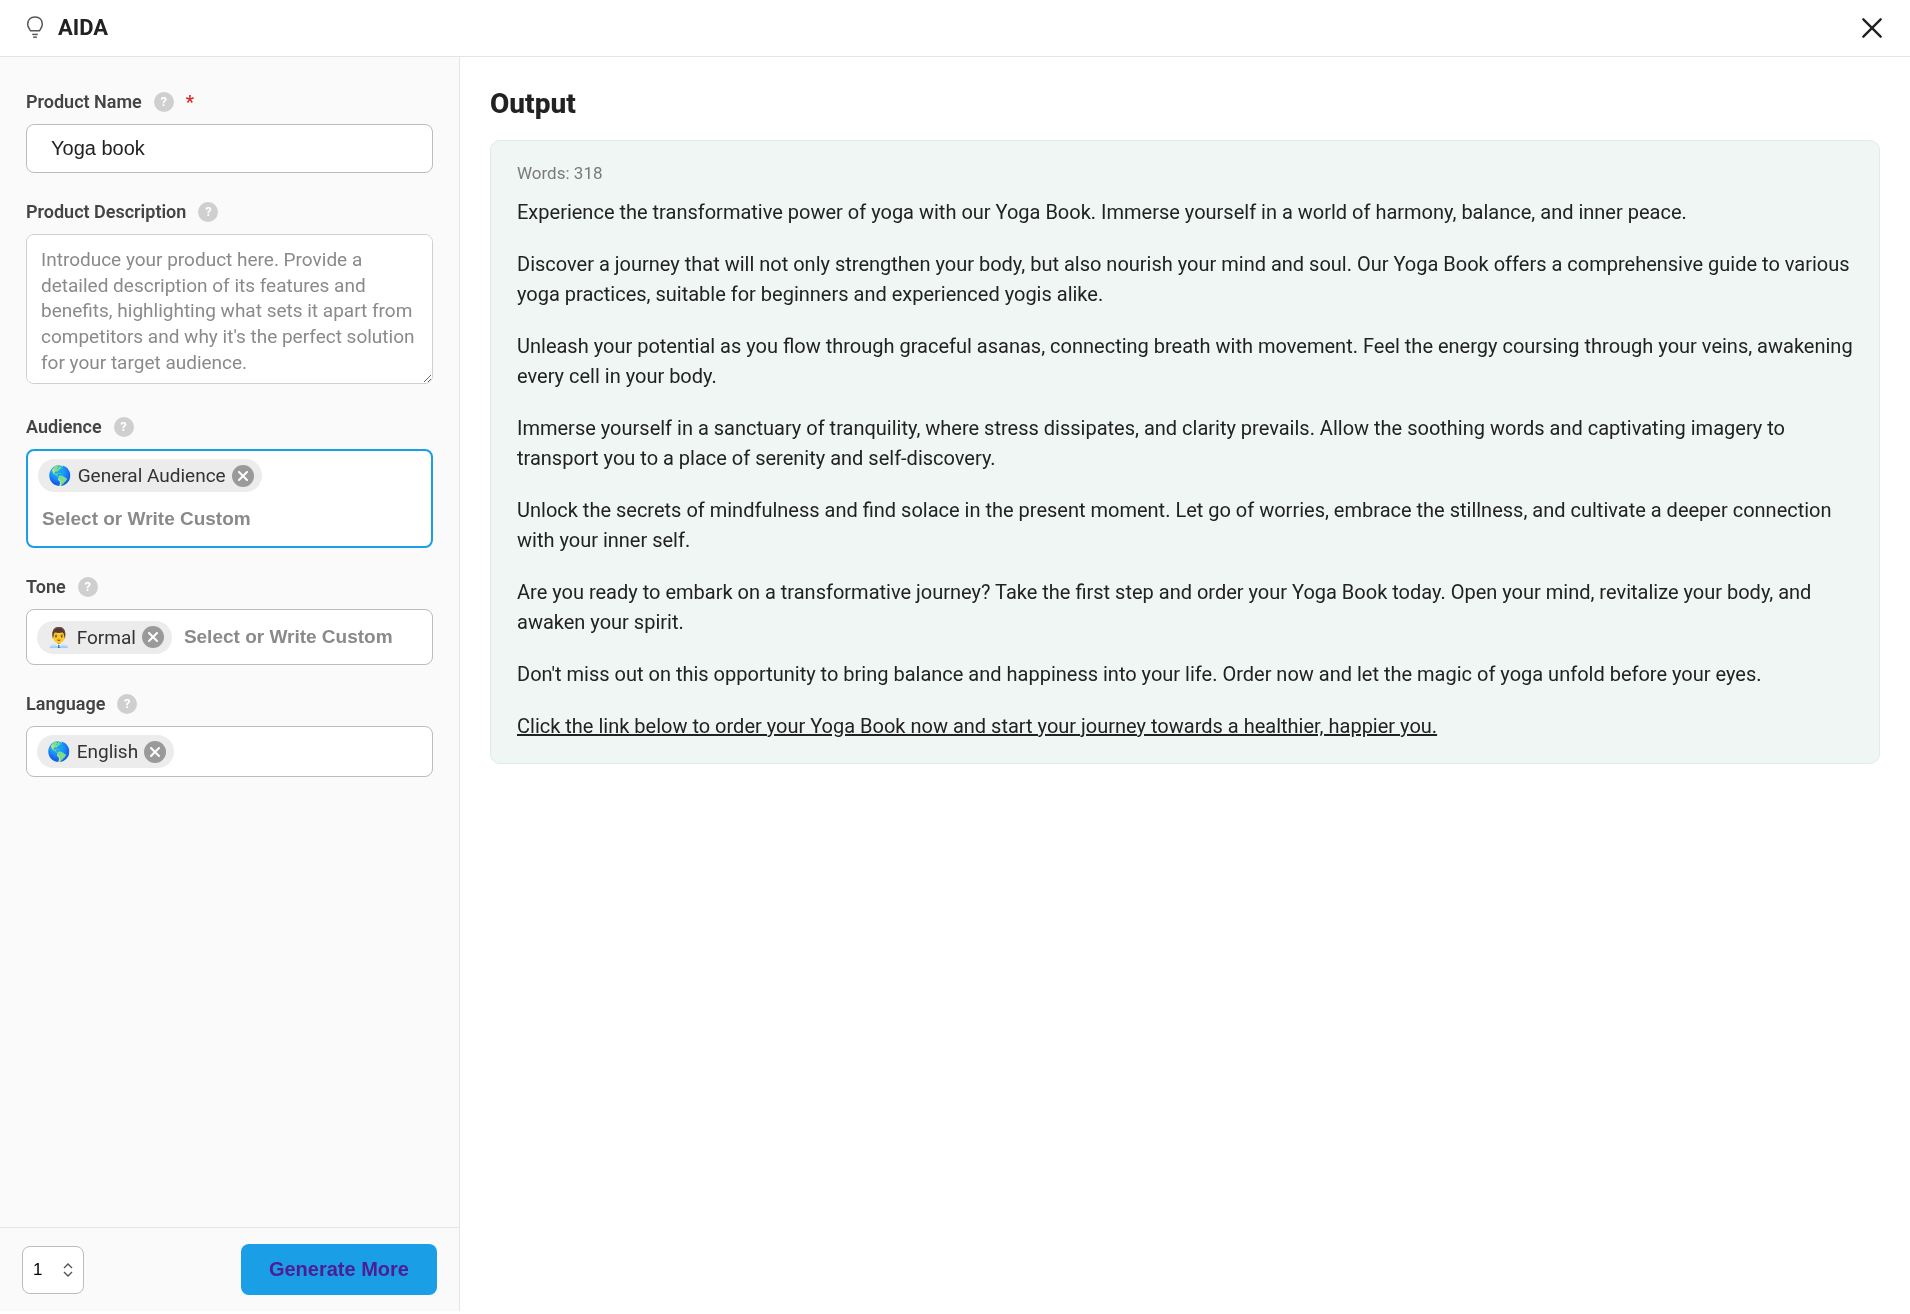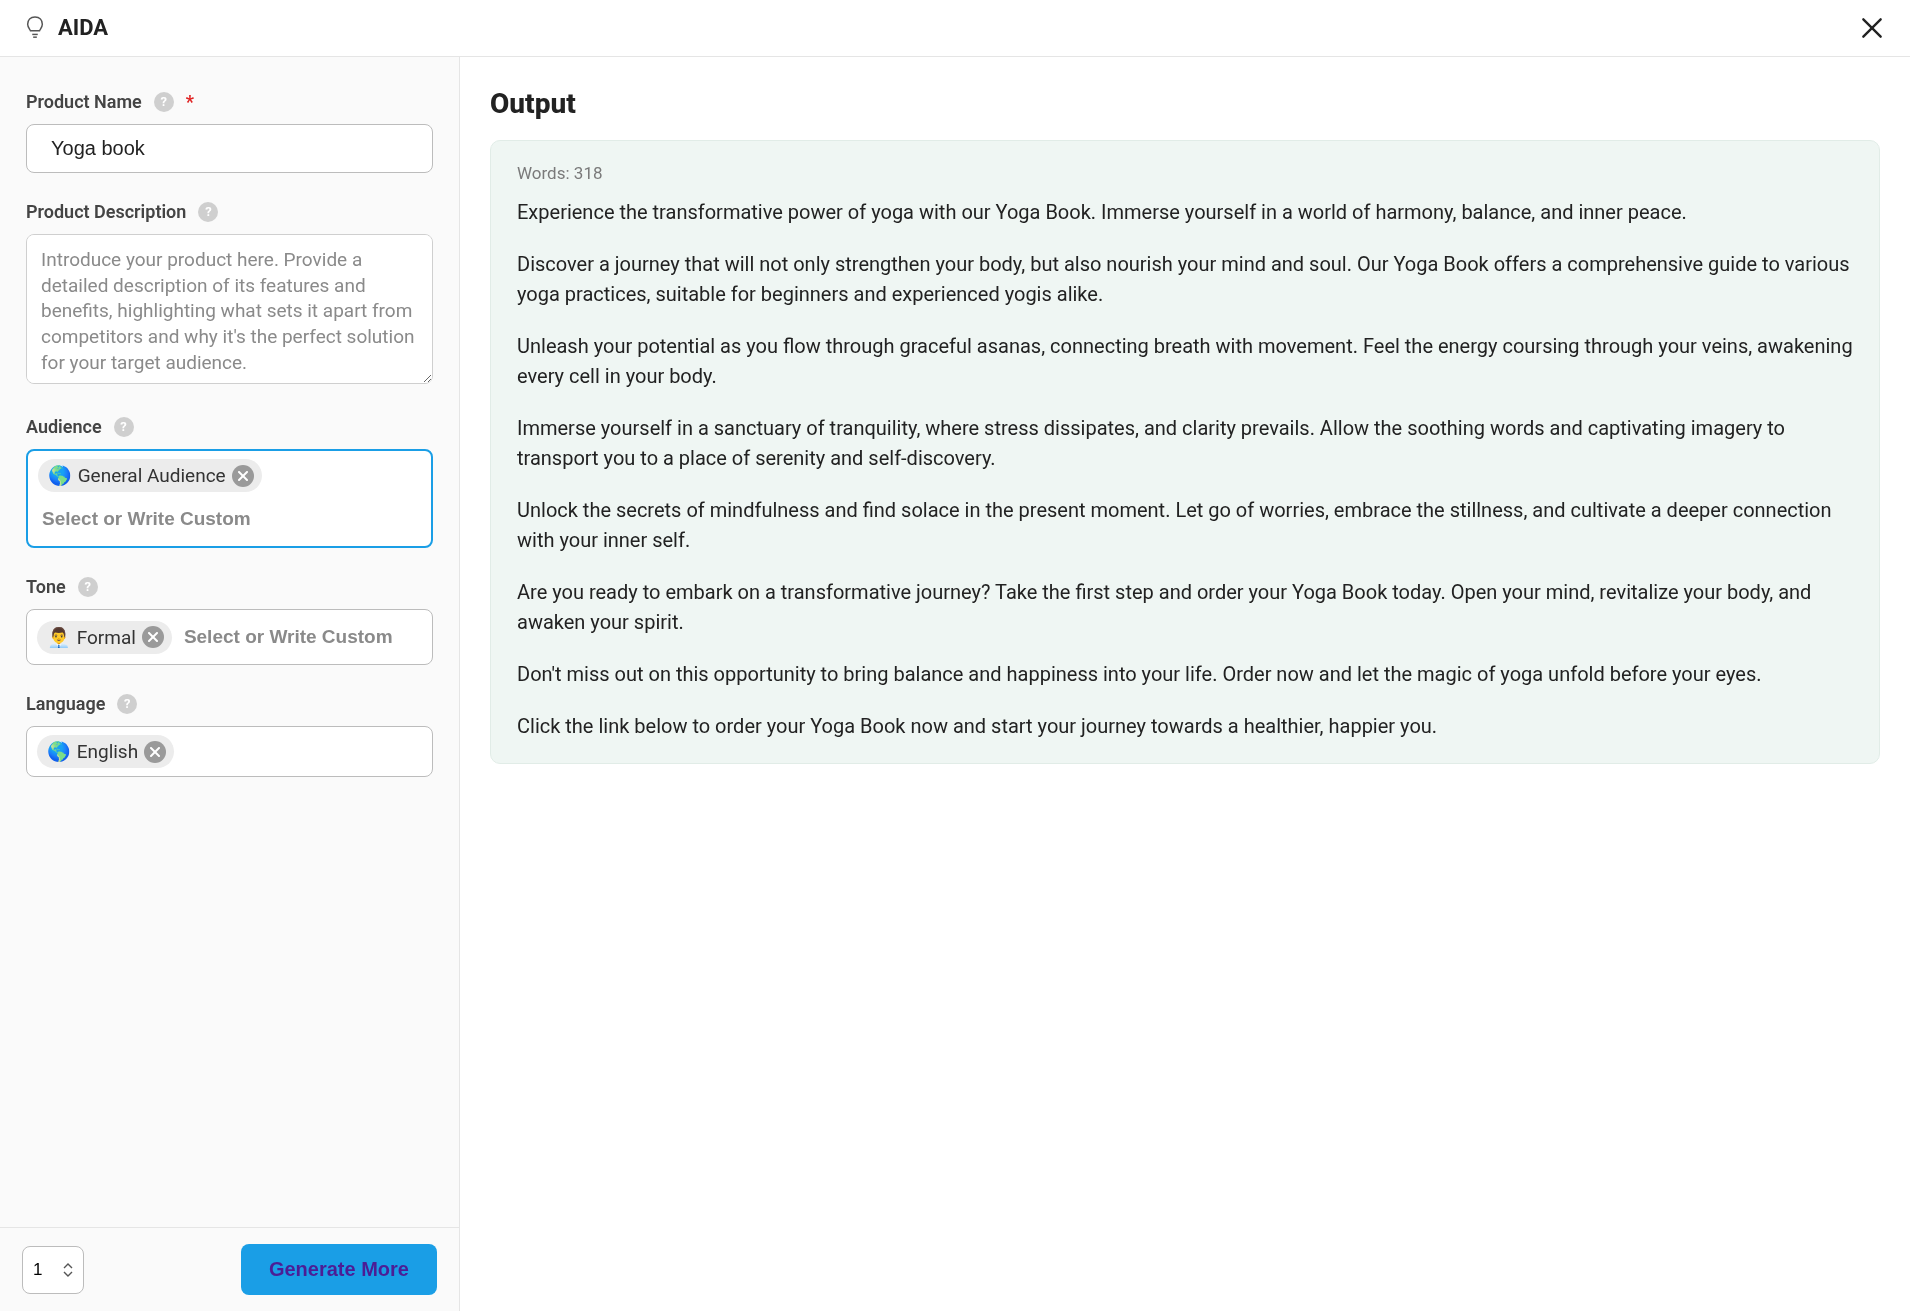--- a/index.html
+++ b/index.html
@@ -239,20 +239,21 @@
   margin-bottom: 14px;
 }
 .output-text p {
   font-size: 20px;
   line-height: 1.5;
   color: #222;
   margin-bottom: 22px;
 }
 .output-text p:last-child {
   margin-bottom: 0;
+  text-decoration: underline;
 }
 </style>
 </head>
 <body>
 
 <div class="header">
   <div class="header-left">
     <span class="bulb-icon">
       <svg viewBox="0 0 24 28" width="22" height="26" fill="none" stroke="#555" stroke-width="1.6">
         <path d="M12 2 C7 2 4 5.5 4 10 C4 13 6 15 7 17 L17 17 C18 15 20 13 20 10 C20 5.5 17 2 12 2 Z"></path>

